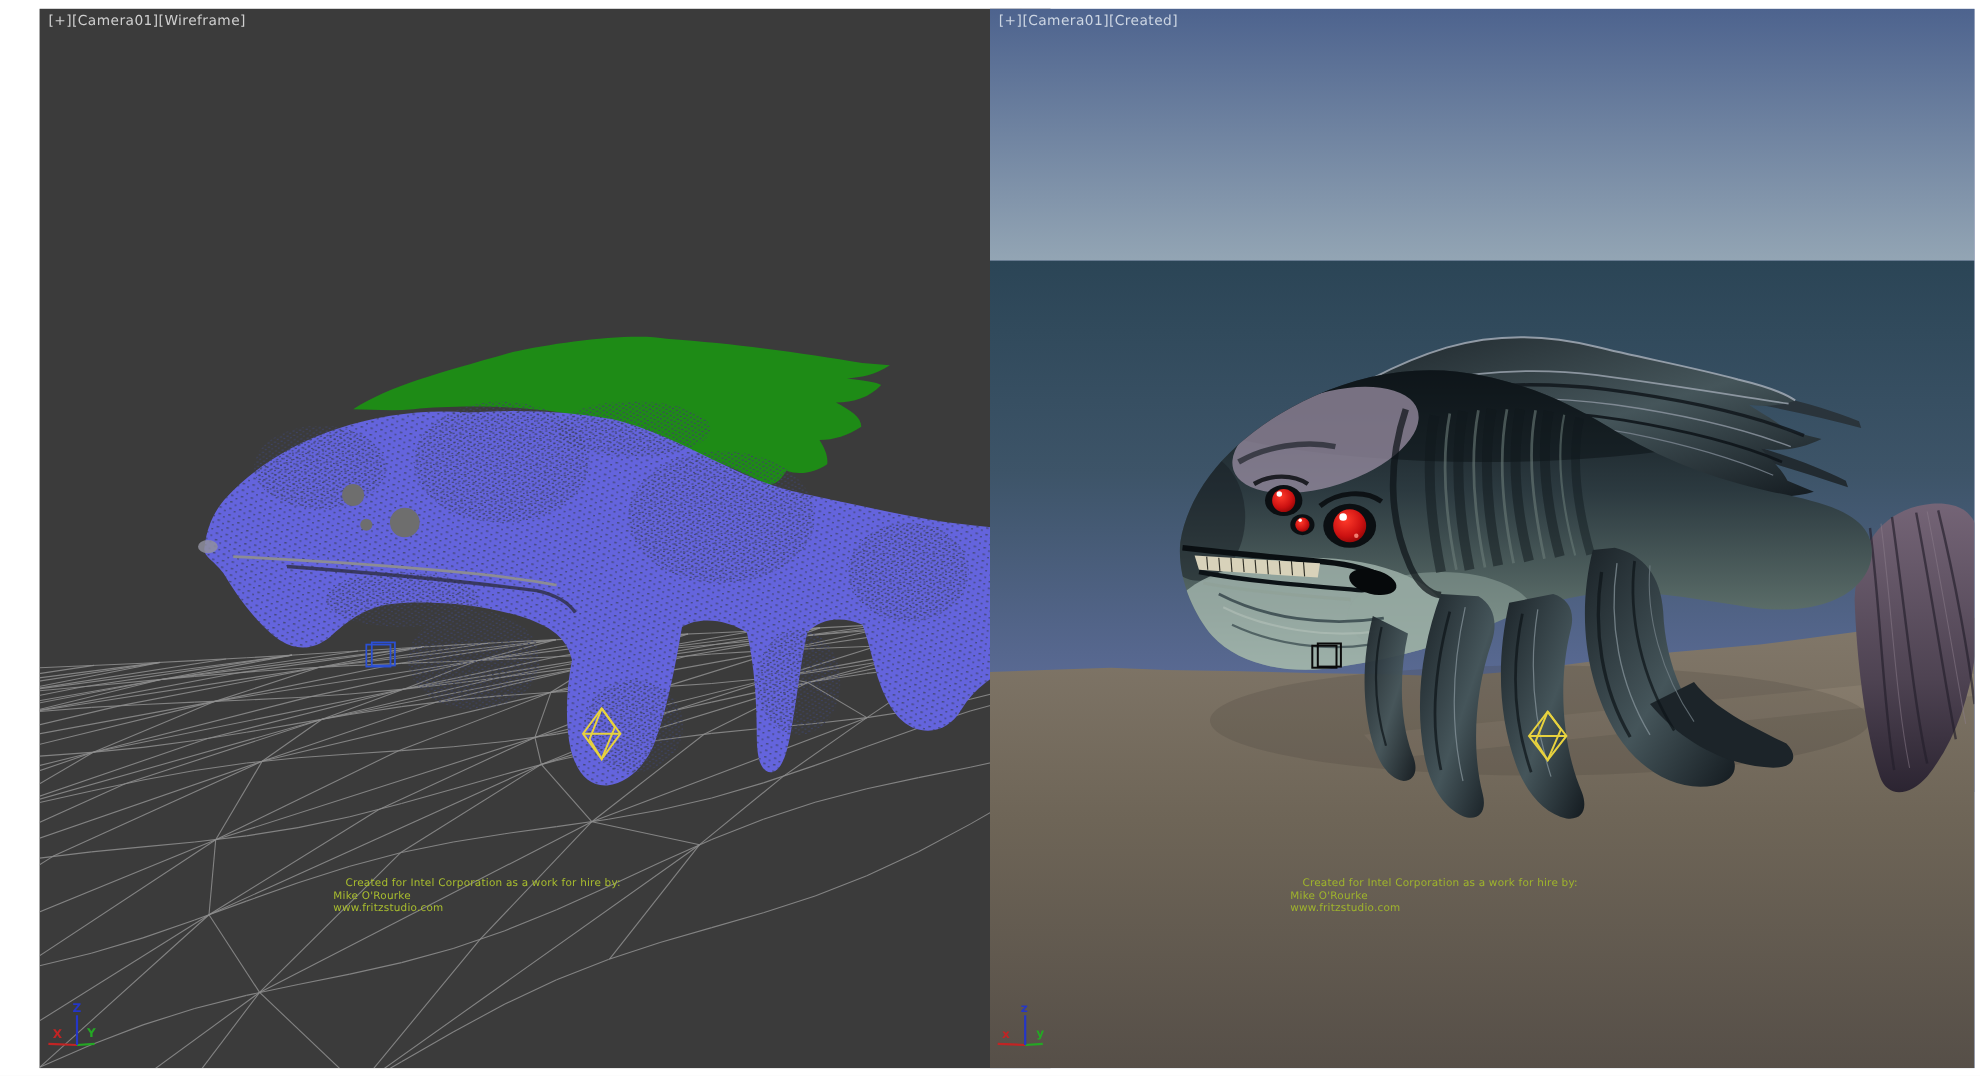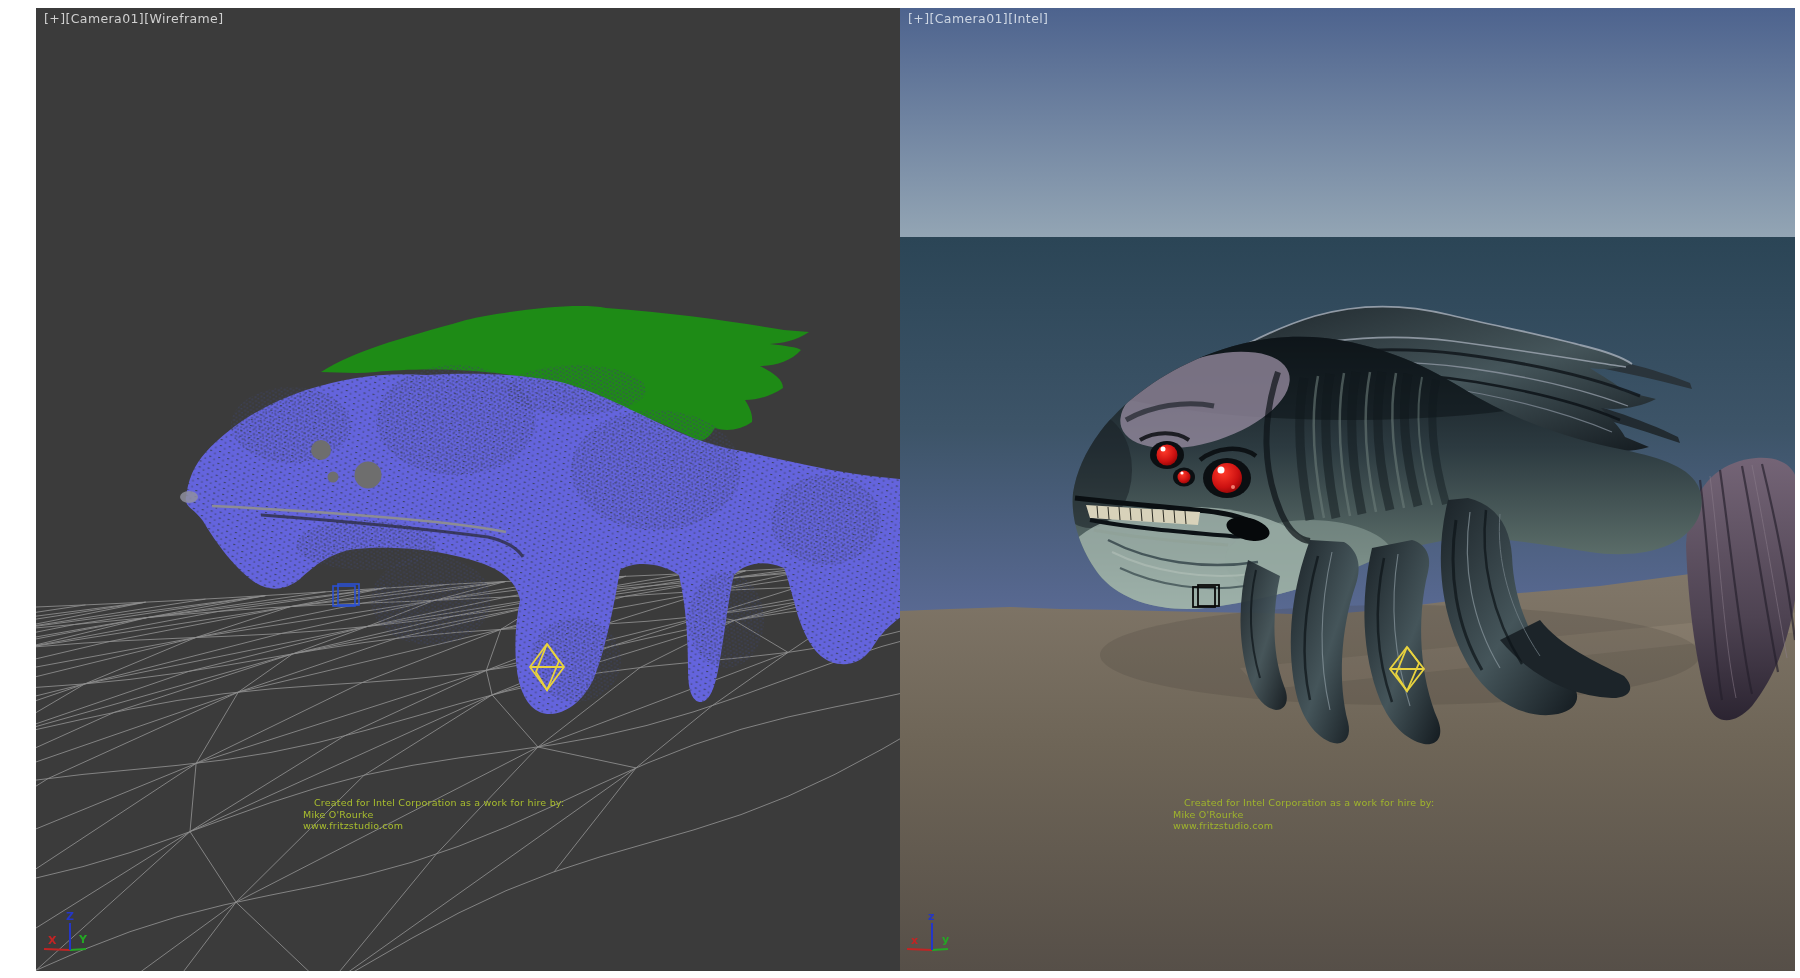--- a/index.html
+++ b/index.html
@@ -444,21 +444,21 @@
       </g>
       <text x="10" y="36" style="fill:var(--ax-x)">X</text>
       <text x="41" y="35" style="fill:var(--ax-y)">Y</text>
       <text x="28" y="12" style="fill:var(--ax-z)">Z</text>
     </svg>
   </section>
 
   <section class="viewport vp--right">
 
     <div class="vp-label">
-      <span>[+]</span><span>[Camera01]</span><span>[Intel]</span>
+      <span>[+]</span><span>[Camera01]</span><span>[Created]</span>
     </div>
 
     <svg class="scene" width="895" height="963" viewBox="900 8 895 963">
       <defs>
         <linearGradient id="skyG" x1="0" y1="8" x2="0" y2="237" gradientUnits="userSpaceOnUse">
           <stop offset="0" style="stop-color:var(--r-skytop)"></stop>
           <stop offset="1" style="stop-color:var(--r-skyhz)"></stop>
         </linearGradient>
         <linearGradient id="seaG" x1="0" y1="237" x2="0" y2="620" gradientUnits="userSpaceOnUse">
           <stop offset="0" style="stop-color:var(--r-seatop)"></stop>

